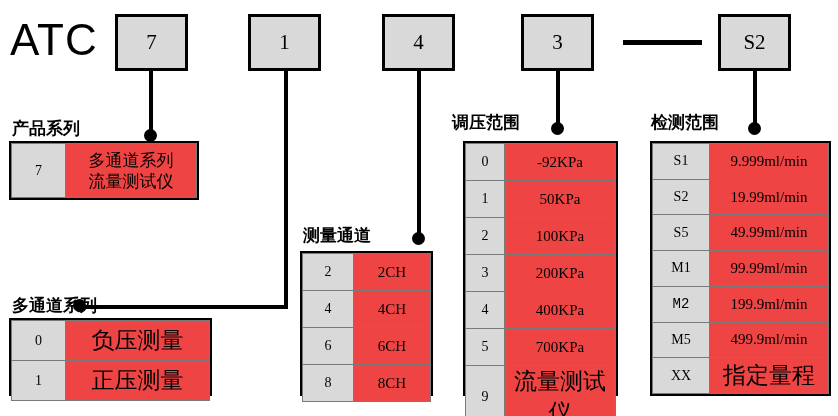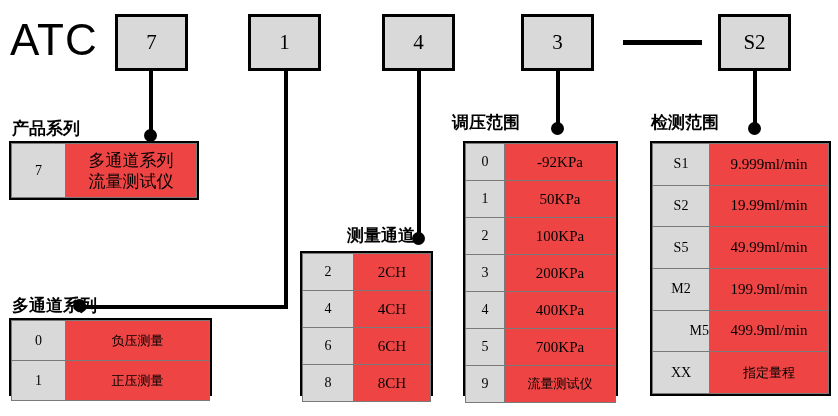--- a/index.html
+++ b/index.html
@@ -92,21 +92,21 @@
     font-size: 14px;
     font-family: "Liberation Serif", "DejaVu Serif", serif;
   }
   .opt-table td.desc {
     background: #ef4444;
     font-size: 15px;
     font-family: "Liberation Serif", "DejaVu Serif", serif;
   }
   .opt-table td.desc.cjk {
     font-family: "DejaVu Sans", "Liberation Sans", sans-serif;
-    font-size: 13px;
+    font-size: 23px;
   }
   .opt-table td.desc.cjk-multi {
     font-family: "DejaVu Sans", "Liberation Sans", sans-serif;
     font-size: 17px;
     line-height: 21px;
   }
 </style>
 </head>
 <body>
 
@@ -139,21 +139,21 @@
   <div class="vline" style="left:556px; top:71px; height:57px;"></div>
   <div class="dot" style="left:551px; top:122px;"></div>
 
   <div class="vline" style="left:753px; top:71px; height:57px;"></div>
   <div class="dot" style="left:748px; top:122px;"></div>
 
   <div class="caption" style="left:12px; top:118px;">产品系列</div>
 
   <div class="caption" style="left:12px; top:295px;">多通道系列</div>
 
-  <div class="caption" style="left:303px; top:225px;margin-left:44px;">测量通道</div>
+  <div class="caption" style="left:303px; top:225px;">测量通道</div>
 
   <div class="caption" style="left:452px; top:112px;">调压范围</div>
 
   <div class="caption" style="left:651px; top:112px;">检测范围</div>
 
   <div class="opt-table" style="left:9px; top:141px; width:190px; height:59px;">
     <table>
       <tbody>
         <tr>
           <td class="code" style="width:53px;">7</td>
@@ -245,25 +245,29 @@
         </tr>
         <tr>
           <td class="code" style="height:31px;">S2</td>
           <td class="desc">19.99ml/min</td>
         </tr>
         <tr>
           <td class="code" style="height:31px;">S5</td>
           <td class="desc">49.99ml/min</td>
         </tr>
         <tr>
-          <td class="code" style="height:31px;">M2</td>
+          <td class="code" style="height:31px;">M1</td>
+          <td class="desc">99.99ml/min</td>
+        </tr>
+        <tr>
+          <td class="code" style="height:31px;font-family:Liberation Mono, monospace;">M2</td>
           <td class="desc">199.9ml/min</td>
         </tr>
         <tr>
-          <td class="code" style="height:31px;text-align:right;">M5</td>
+          <td class="code" style="height:31px;">M5</td>
           <td class="desc">499.9ml/min</td>
         </tr>
         <tr>
           <td class="code" style="height:31px;">XX</td>
           <td class="desc cjk">指定量程</td>
         </tr>
       </tbody>
     </table>
   </div>
 

